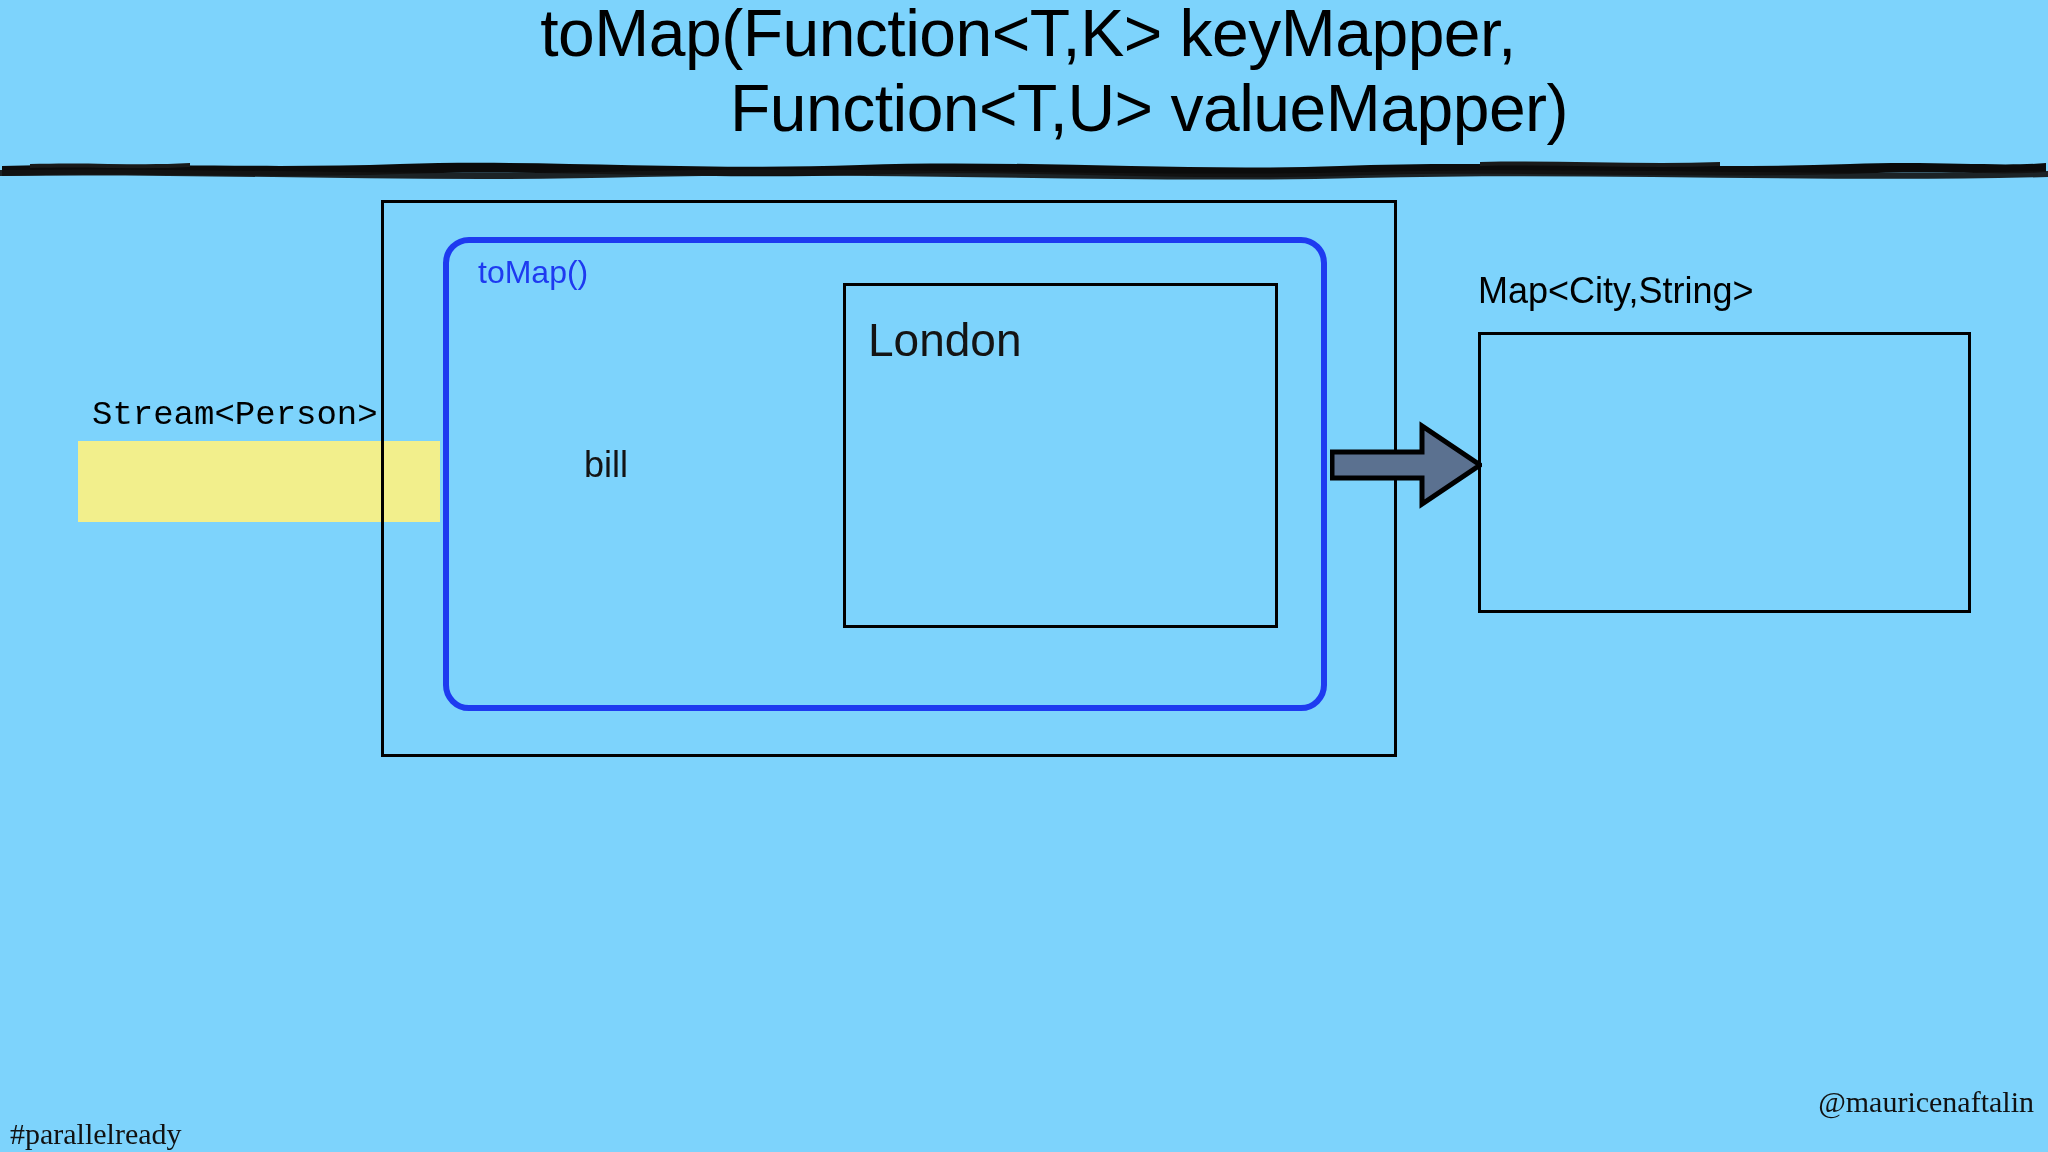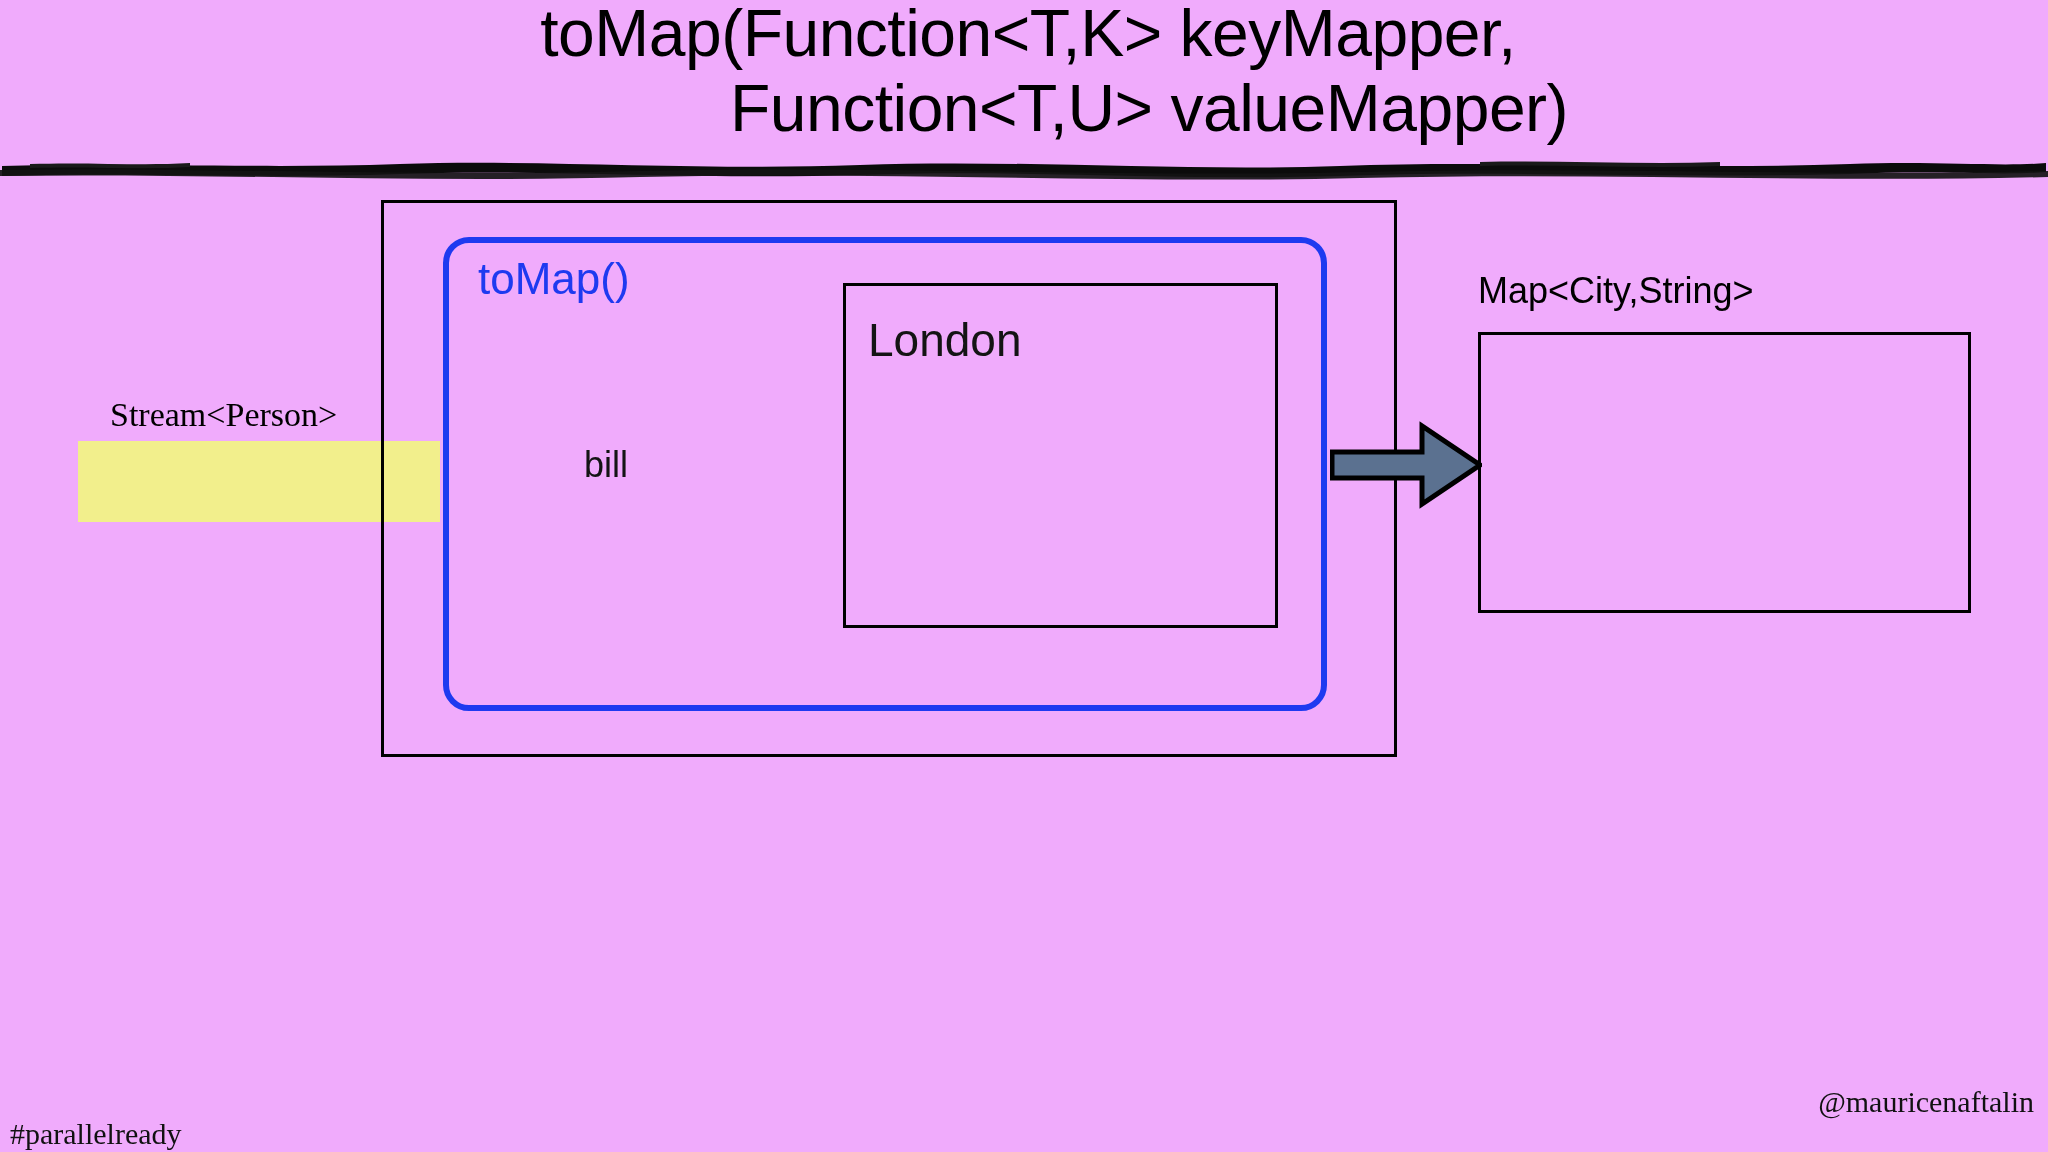--- a/index.html
+++ b/index.html
@@ -10,21 +10,21 @@
   }
   body {
     font-family: "Liberation Sans", sans-serif;
     -webkit-font-smoothing: antialiased;
   }
 
   #slide {
     position: relative;
     width: 2048px;
     height: 1152px;
-    background: #f0abfc;
+    background: #7dd3fc;
     overflow: hidden;
   }
 
   
   .title-block {
     position: absolute;
     left: 0;
     top: -4px;
     width: 2048px;
     text-align: center;
@@ -69,21 +69,21 @@
     height: 474px;
     border: 6px solid #1E3AF0;
     border-radius: 26px;
     box-sizing: border-box;
     background: transparent;
   }
   .tomap-label {
     position: absolute;
     left: 478px;
     top: 254px;
-    font-size: 44px;
+    font-size: 32px;
     color: #1E3AF0;
     font-family: "Liberation Sans", sans-serif;
     letter-spacing: 0px;
     white-space: nowrap;
   }
 
   
   .bill-label {
     position: absolute;
     left: 584px;
@@ -116,23 +116,22 @@
     text-align: center;
   }
 
   
   .stream-label {
     position: absolute;
     left: 92px;
     top: 396px;
     font-size: 34px;
     color: #000000;
-    font-family: Liberation Serif, serif;
-    white-space: nowrap;
-    margin-left: 18px;
+    font-family: Liberation Mono, monospace;
+    white-space: nowrap;
   }
   .stream-band {
     position: absolute;
     left: 78px;
     top: 441px;
     width: 362px;
     height: 81px;
     background: #F2EF8C;
   }
 

